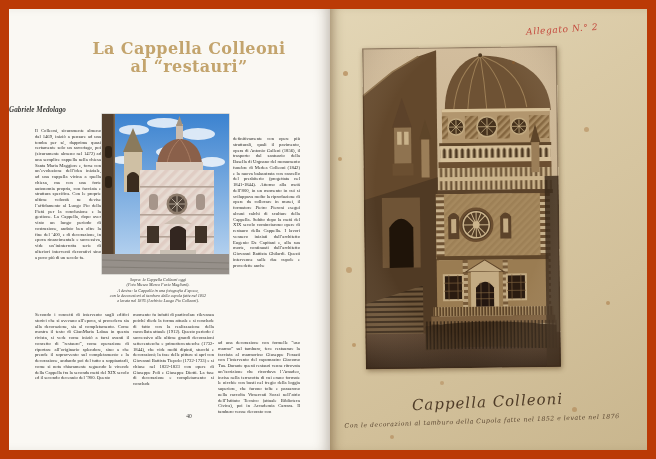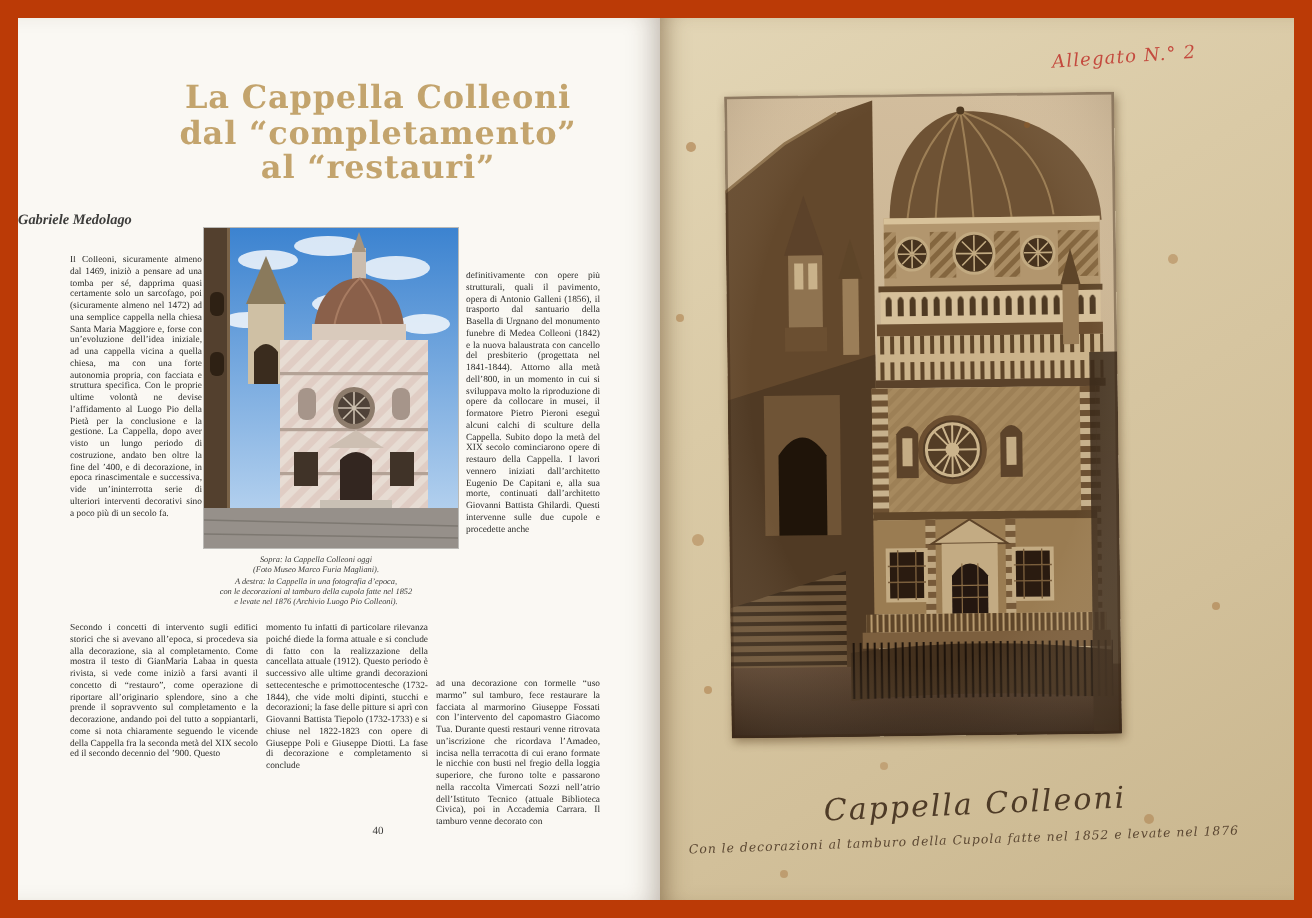--- a/index.html
+++ b/index.html
@@ -46,21 +46,20 @@
 </style>
 </head>
 <body>
 
 <div id="canvas">
 
   <div class="page" id="left-page">
 
     <div id="title-block">
       <div>La Cappella Colleoni</div>
-      <div>dal “completamento”</div>
       <div>al “restauri”</div>
     </div>
 
     <div id="author">Gabriele Medolago</div>
 
     <div class="bodycol" id="col1">Il Colleoni, sicuramente almeno dal 1469, iniziò a pensare ad una tomba per sé, dapprima quasi certamente solo un sarcofago, poi (sicuramente almeno nel 1472) ad una semplice cappella nella chiesa Santa Maria Maggiore e, forse con un’evoluzione dell’idea iniziale, ad una cappella vicina a quella chiesa, ma con una forte autonomia propria, con facciata e struttura specifica. Con le proprie ultime volontà ne devise l’affidamento al Luogo Pio della Pietà per la conclusione e la gestione. La Cappella, dopo aver visto un lungo periodo di costruzione, andato ben oltre la fine del ’400, e di decorazione, in epoca rinascimentale e successiva, vide un’ininterrotta serie di ulteriori interventi decorativi sino a poco più di un secolo fa.</div>
     <div class="bodycol" id="col2">Secondo i concetti di intervento sugli edifici storici che si avevano all’epoca, si procedeva sia alla decorazione, sia al completamento. Come mostra il testo di GianMaria Labaa in questa rivista, si vede come iniziò a farsi avanti il concetto di “restauro”, come operazione di riportare all’originario splendore, sino a che prende il sopravvento sul completamento e la decorazione, andando poi del tutto a soppiantarli, come si nota chiaramente seguendo le vicende della Cappella fra la seconda metà del XIX secolo ed il secondo decennio del ’900. Questo</div>
     <div class="bodycol" id="col3">momento fu infatti di particolare rilevanza poiché diede la forma attuale e si conclude di fatto con la realizzazione della cancellata attuale (1912). Questo periodo è successivo alle ultime grandi decorazioni settecentesche e primottocentesche (1732-1844), che vide molti dipinti, stucchi e decorazioni; la fase delle pitture si aprì con Giovanni Battista Tiepolo (1732-1733) e si chiuse nel 1822-1823 con opere di Giuseppe Poli e Giuseppe Diotti. La fase di decorazione e completamento si conclude</div>
     <div class="bodycol" id="col4a">definitivamente con opere più strutturali, quali il pavimento, opera di Antonio Galleni (1856), il trasporto dal santuario della Basella di Urgnano del monumento funebre di Medea Colleoni (1842) e la nuova balaustrata con cancello del presbiterio (progettata nel 1841-1844). Attorno alla metà dell’800, in un momento in cui si sviluppava molto la riproduzione di opere da collocare in musei, il formatore Pietro Pieroni eseguì alcuni calchi di sculture della Cappella. Subito dopo la metà del XIX secolo cominciarono opere di restauro della Cappella. I lavori vennero iniziati dall’architetto Eugenio De Capitani e, alla sua morte, continuati dall’architetto Giovanni Battista Ghilardi. Questi intervenne sulle due cupole e procedette anche</div>
     <div class="bodycol" id="col4b">ad una decorazione con formelle “uso marmo” sul tamburo, fece restaurare la facciata al marmorino Giuseppe Fossati con l’intervento del capomastro Giacomo Tua. Durante questi restauri venne ritrovata un’iscrizione che ricordava l’Amadeo, incisa nella terracotta di cui erano formate le nicchie con busti nel fregio della loggia superiore, che furono tolte e passarono nella raccolta Vimercati Sozzi nell’atrio dell’Istituto Tecnico (attuale Biblioteca Civica), poi in Accademia Carrara. Il tamburo venne decorato con</div>

